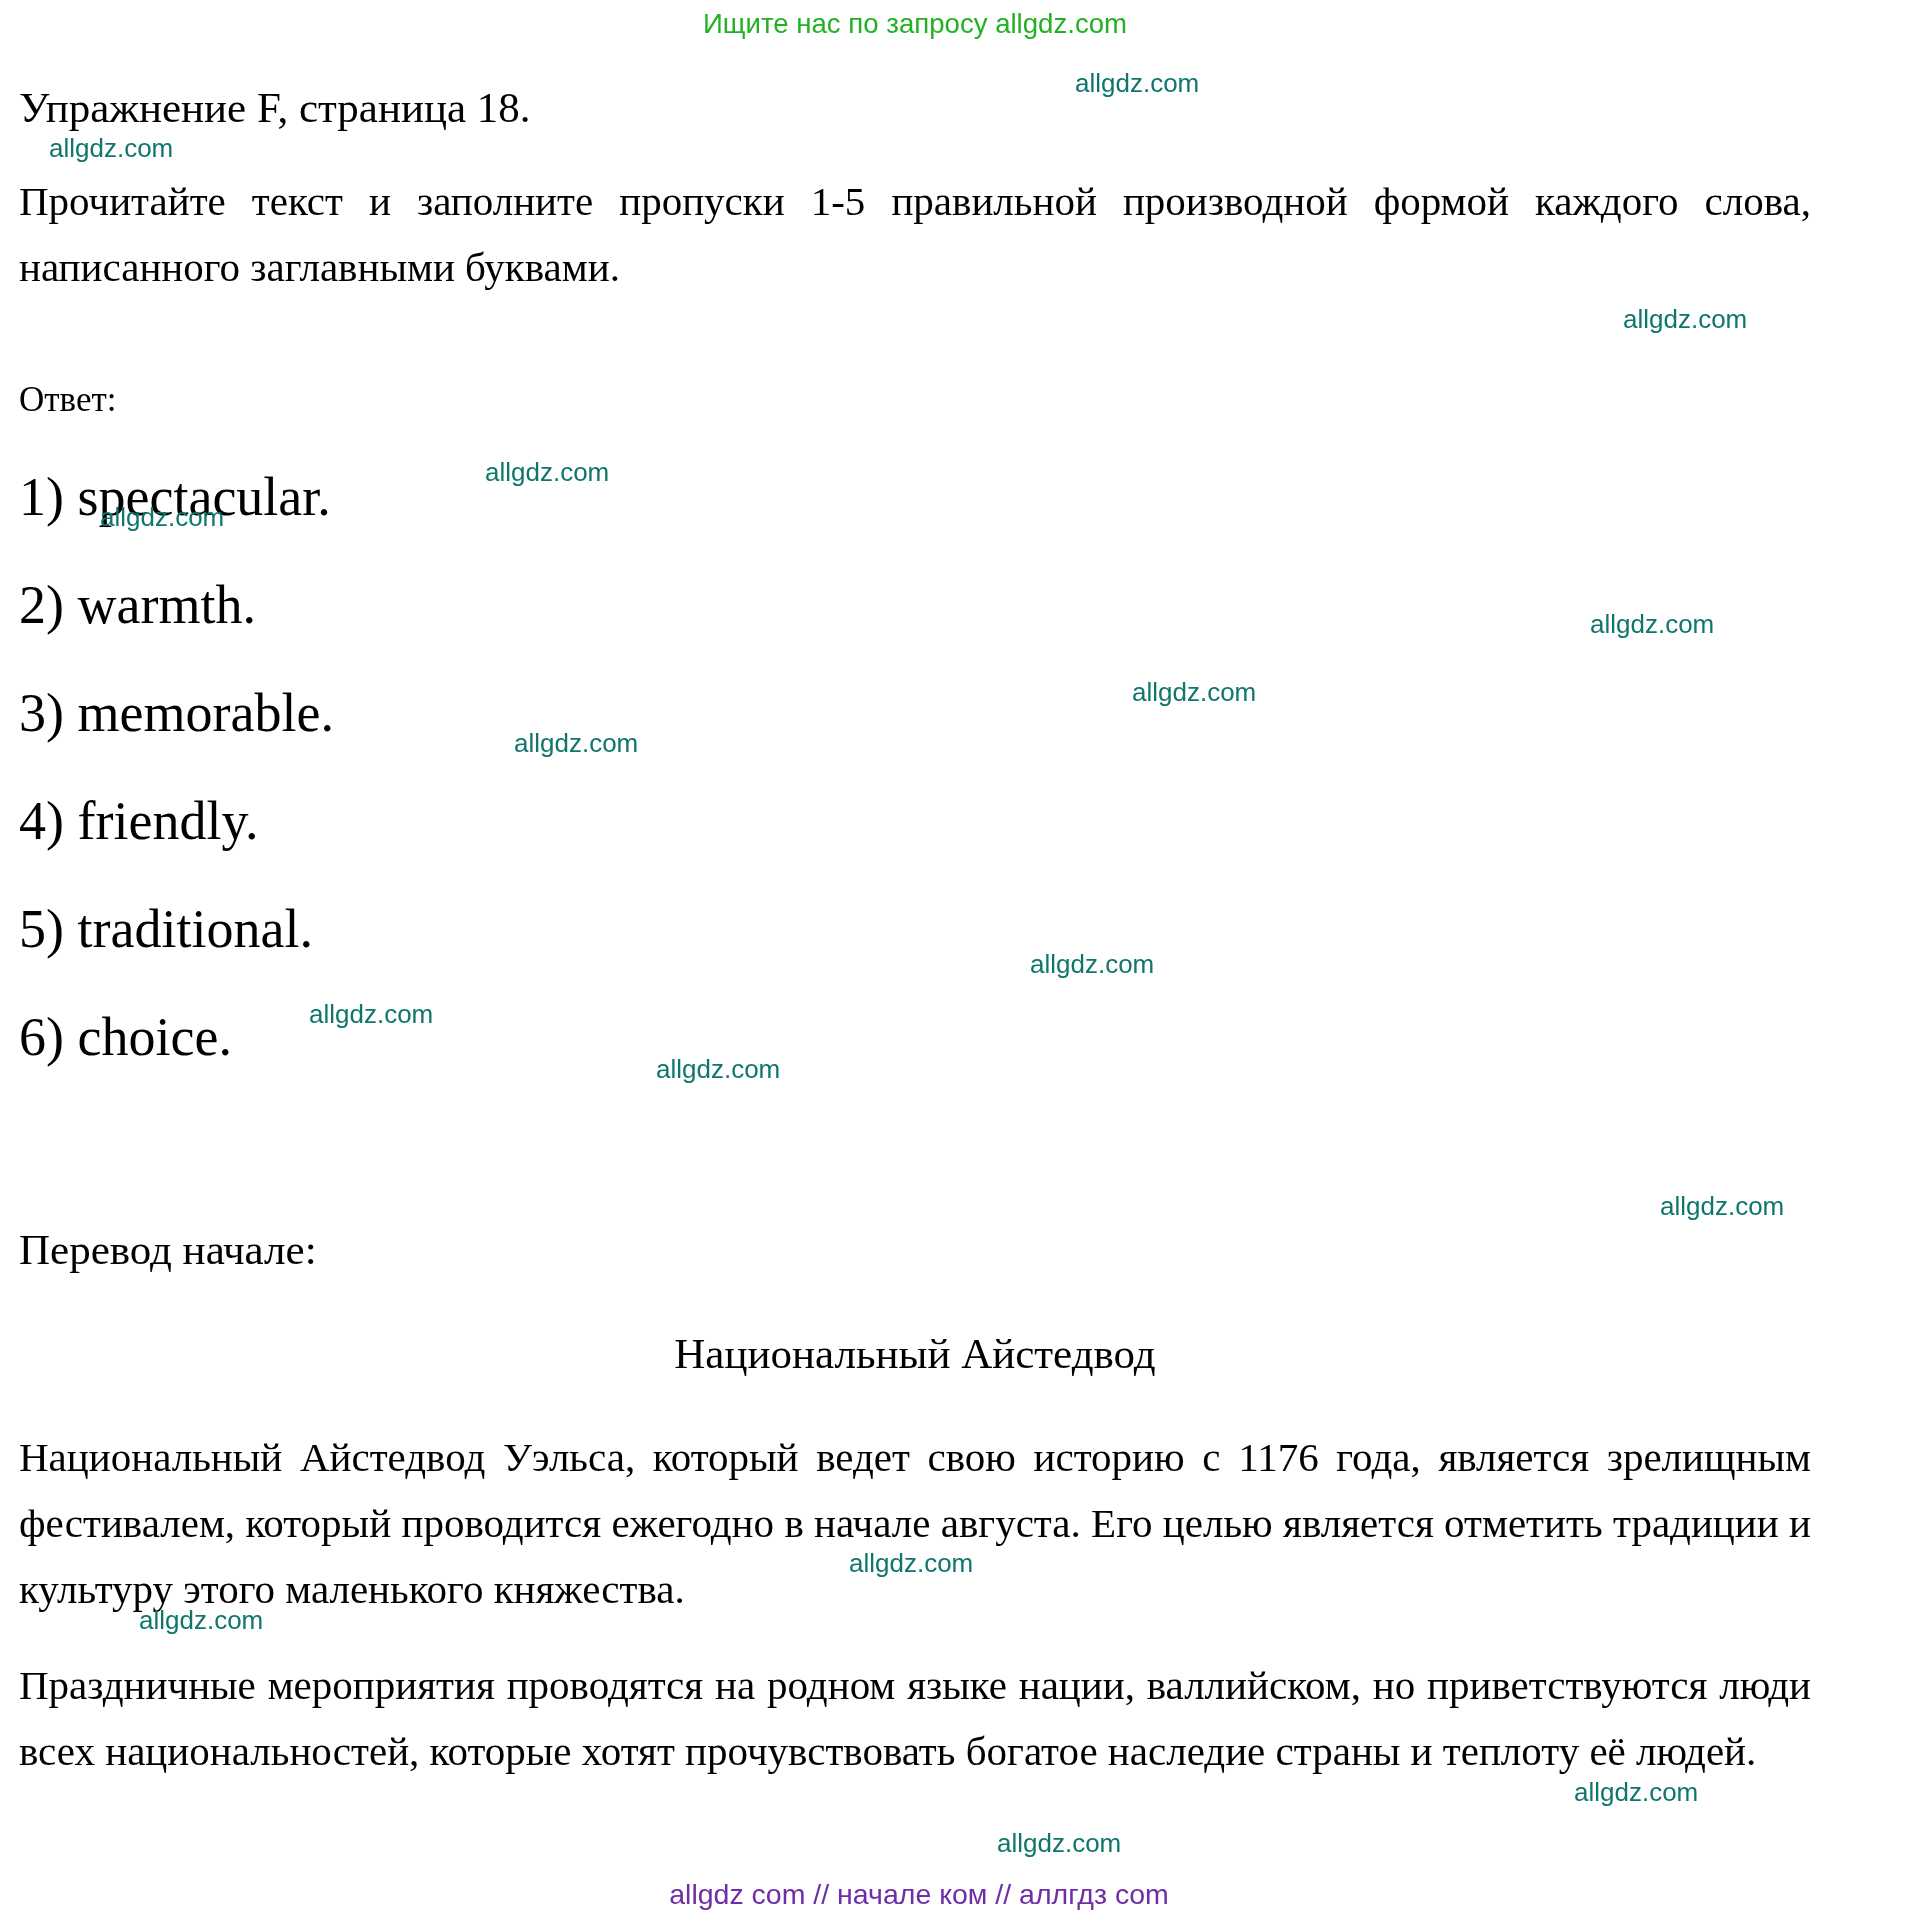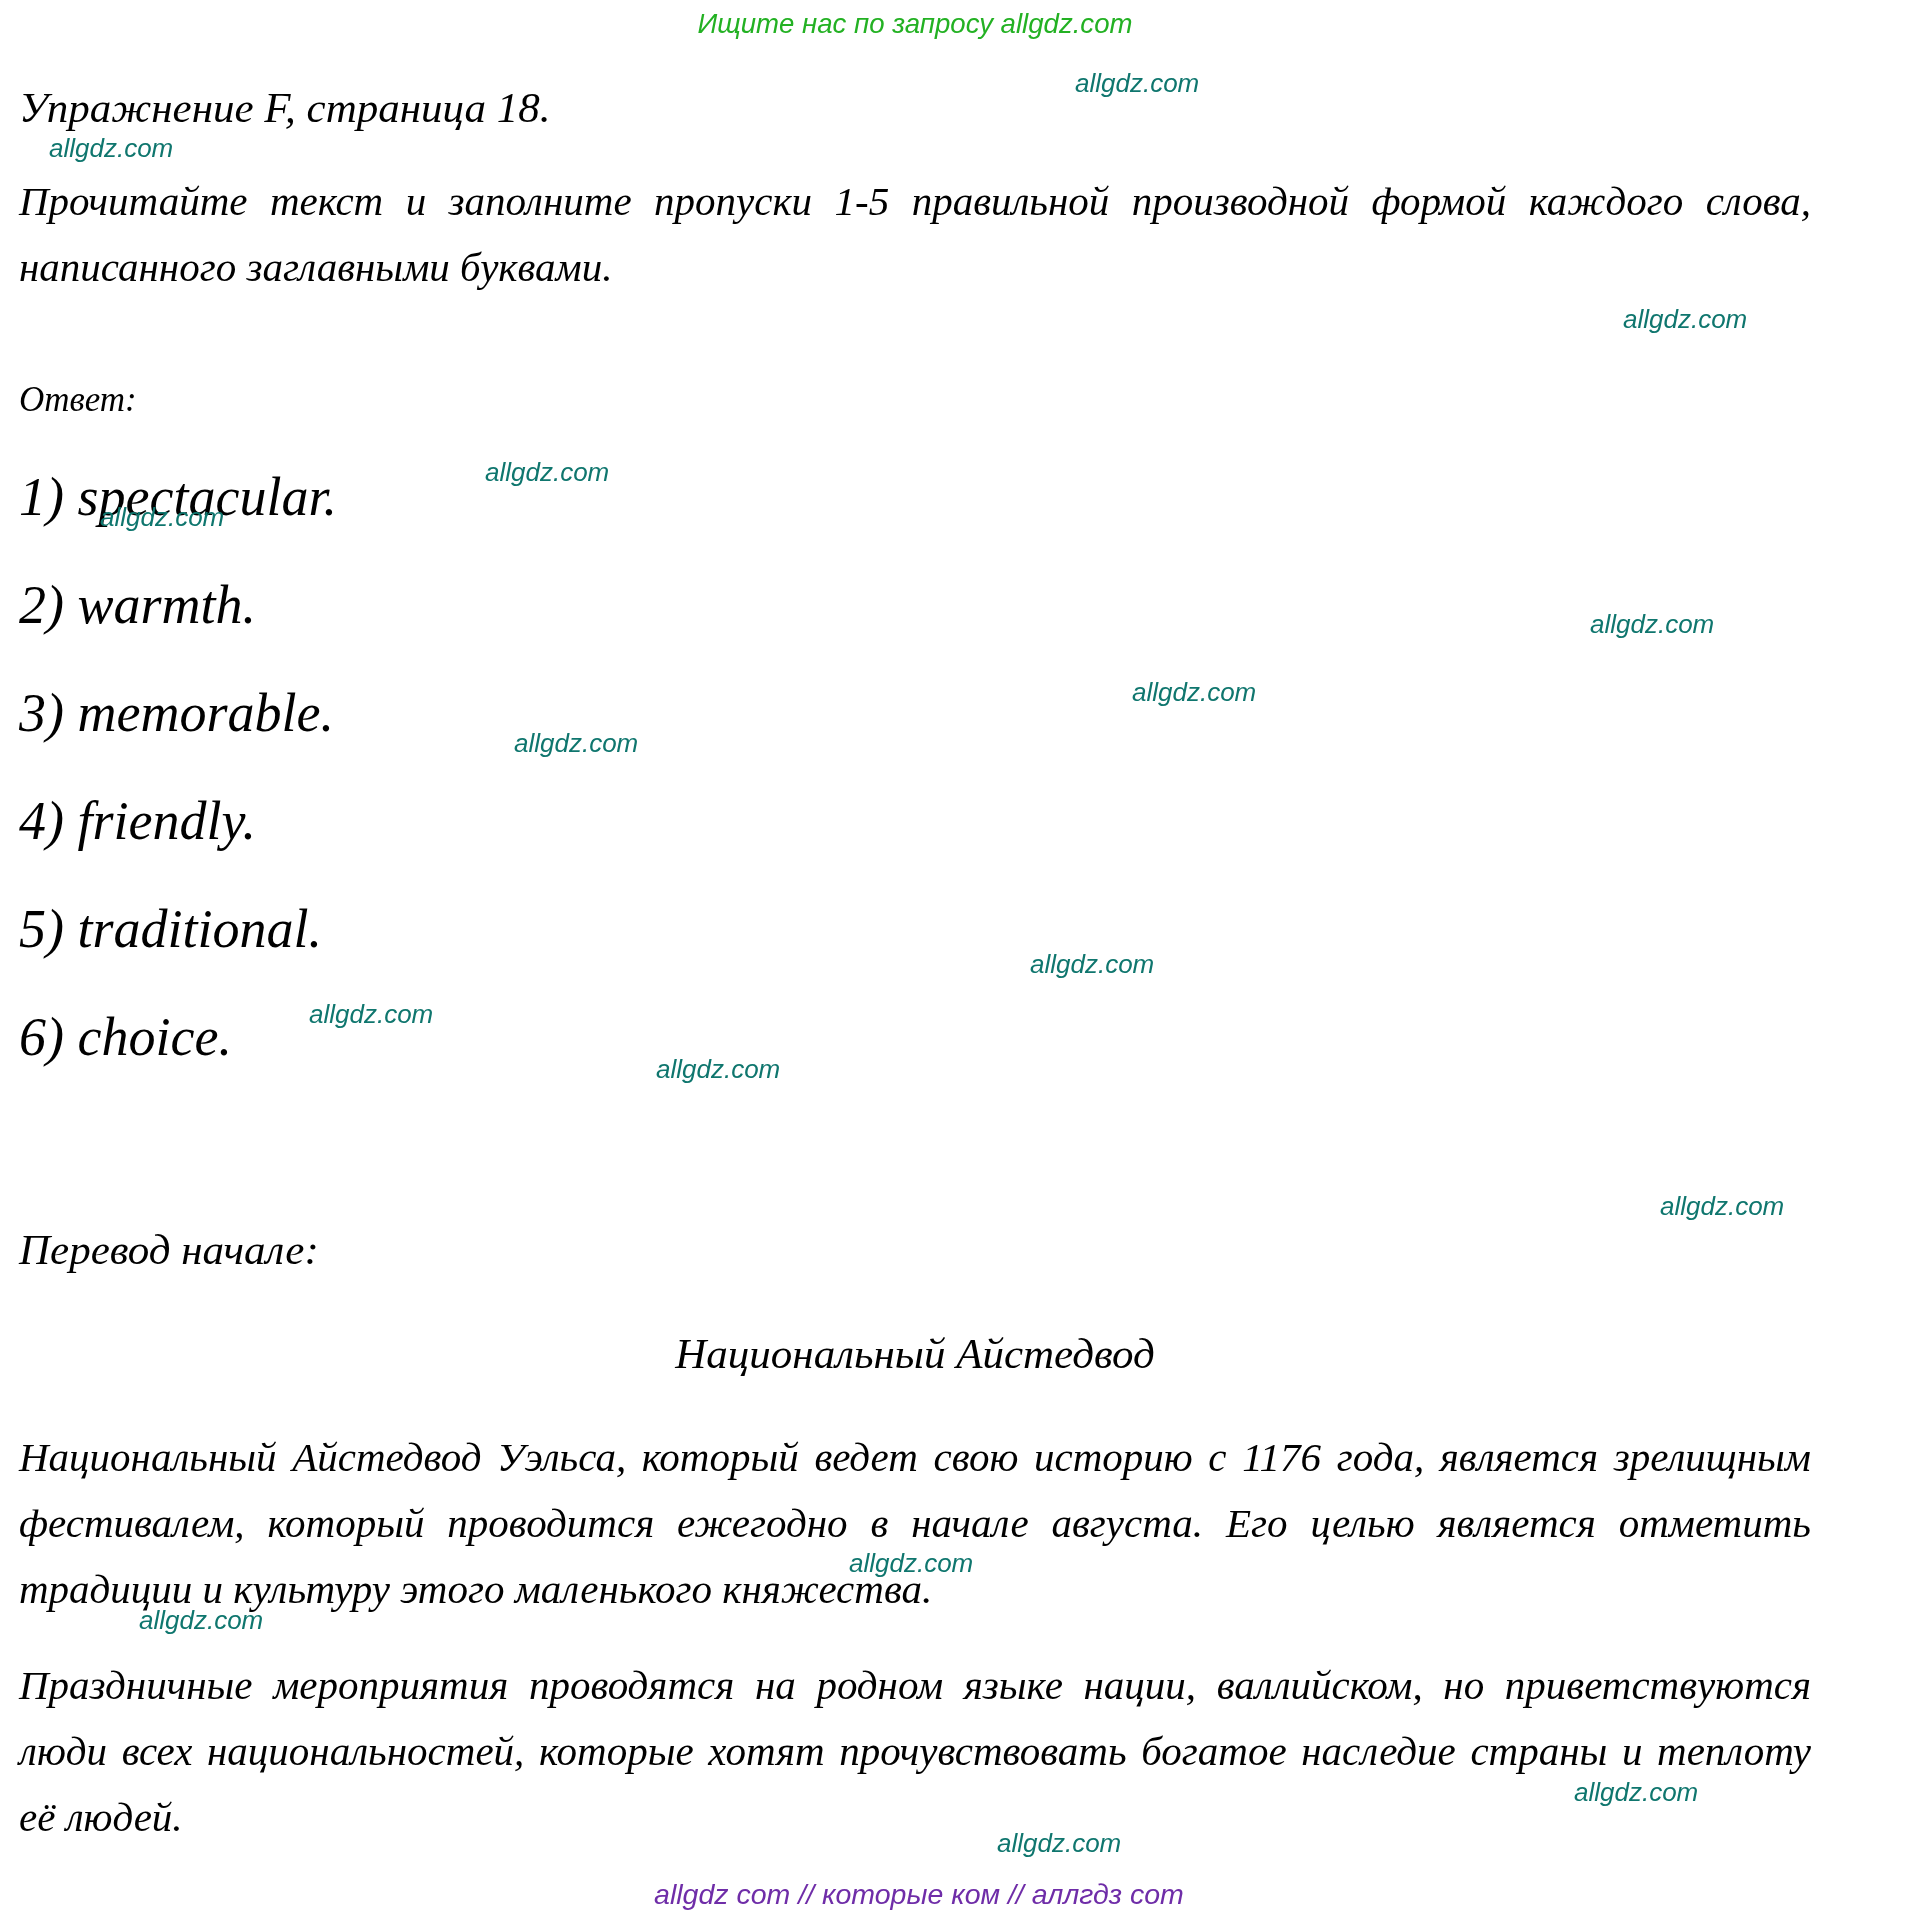--- a/index.html
+++ b/index.html
@@ -1,18 +1,18 @@
 <!DOCTYPE html>
 <html style="--banner-green: #23b123; --footer-purple: #6f2da8;font-size:15px"><head>
 <meta charset="utf-8">
 <style>
   * { margin:0; padding:0; box-sizing:border-box; }
   html, body { width:1918px; height:1926px; background:#ffffff; }
   body { font-family:"Liberation Serif", serif; color:#000; overflow:hidden; }
-  .page { position:relative; width:1838px; height:1926px; padding:7.6px 27px 0 19px;font-style:italic; }
+  .page { position:relative; width:1838px; height:1926px; padding:7.6px 27px 0 19px; }
 
   .banner { text-align:center; font-family:"Liberation Sans", sans-serif;
             font-size:27.6px; color:var(--banner-green,#23b123); }
 
   .doc-title        { margin-top:43px;  font-size:43px; }
   .instruction      { margin-top:36px;  font-size:41px; line-height:66px; text-align:justify; }
   .answer-label     { margin-top:80px;  font-size:35px; }
   .answer-item      { margin-top:46px;  font-size:54px; }
   .translation-label{ margin-top:157px; font-size:43px; }
   .translation-title{ margin-top:55px;  font-size:43px; text-align:center; }
@@ -50,21 +50,21 @@
   <div class="answer-item">6) choice.</div>
 
   <div class="translation-label">Перевод начале:</div>
 
   <div class="translation-title">Национальный Айстедвод</div>
 
   <div class="para para1">Национальный Айстедвод Уэльса, который ведет свою историю с 1176 года, является зрелищным фестивалем, который проводится ежегодно в начале августа. Его целью является отметить традиции и культуру этого маленького княжества.</div>
 
   <div class="para para2">Праздничные мероприятия проводятся на родном языке нации, валлийском, но приветствуются люди всех национальностей, которые хотят прочувствовать богатое наследие страны и теплоту её людей.</div>
 
-  <div class="footer">allgdz com  //  которые ком  //  аллгдз com</div>
+  <div class="footer">allgdz com  //  начале ком  //  аллгдз com</div>
 
   <span class="wm" style="left:1075px; top:68px;">allgdz.com</span>
   <span class="wm" style="left:49px;   top:133px;">allgdz.com</span>
   <span class="wm" style="left:1623px; top:304px;">allgdz.com</span>
   <span class="wm" style="left:485px;  top:457px;">allgdz.com</span>
   <span class="wm" style="left:100px;  top:502px;">allgdz.com</span>
   <span class="wm" style="left:1590px; top:609px;">allgdz.com</span>
   <span class="wm" style="left:1132px; top:677px;">allgdz.com</span>
   <span class="wm" style="left:514px;  top:728px;">allgdz.com</span>
   <span class="wm" style="left:1030px; top:949px;">allgdz.com</span>

